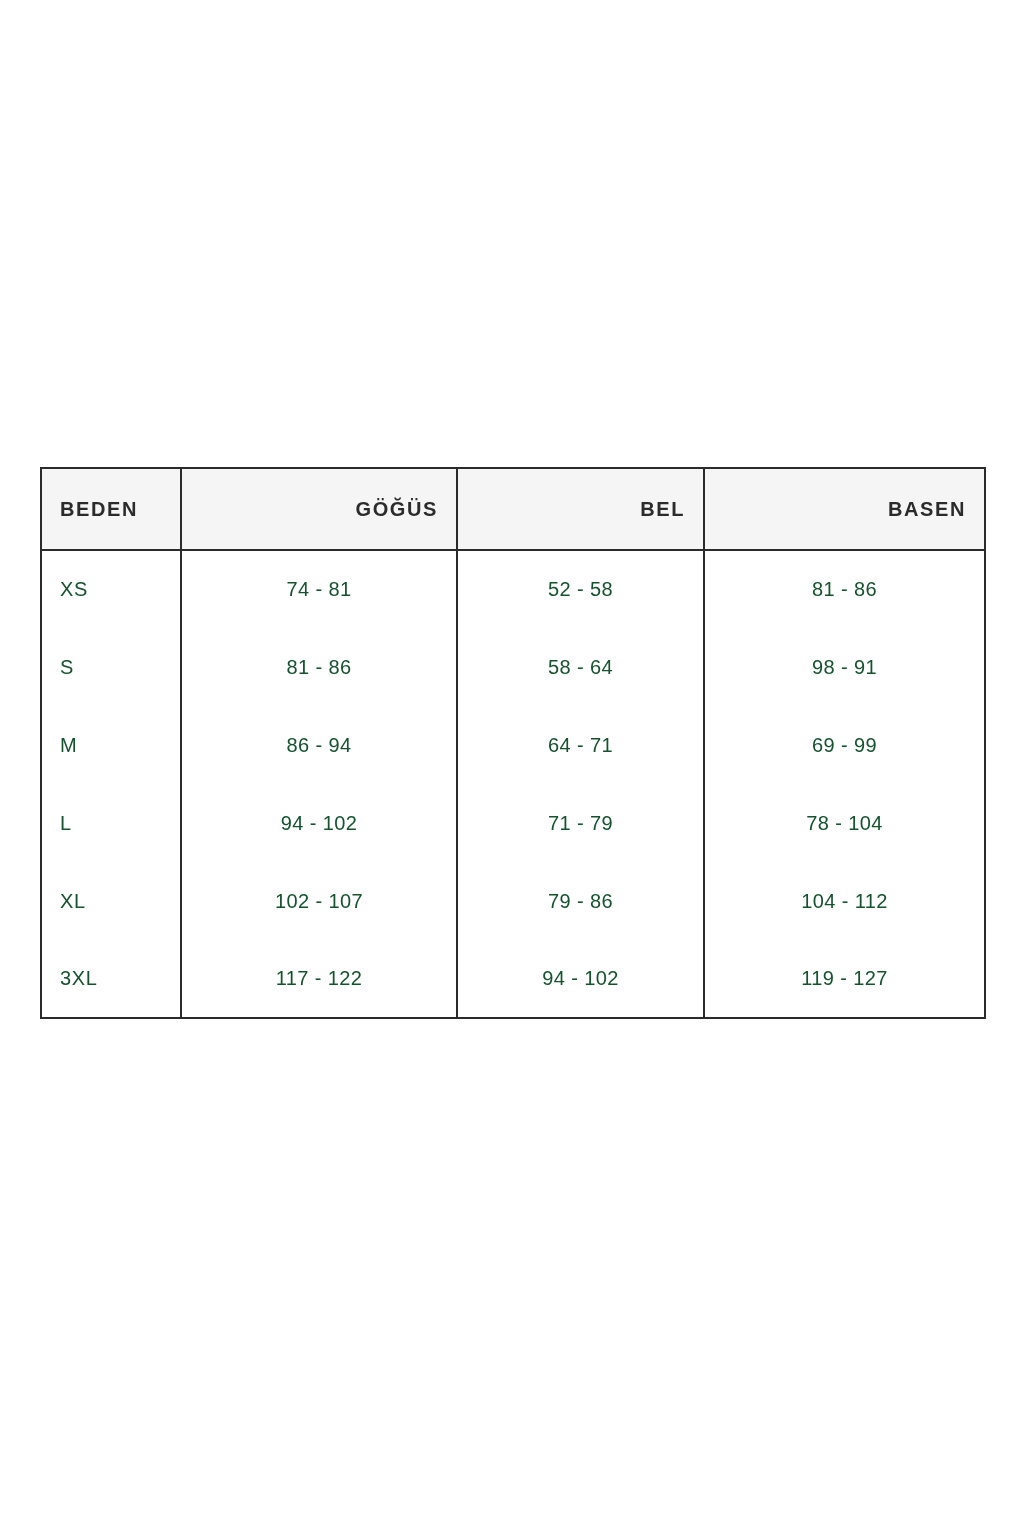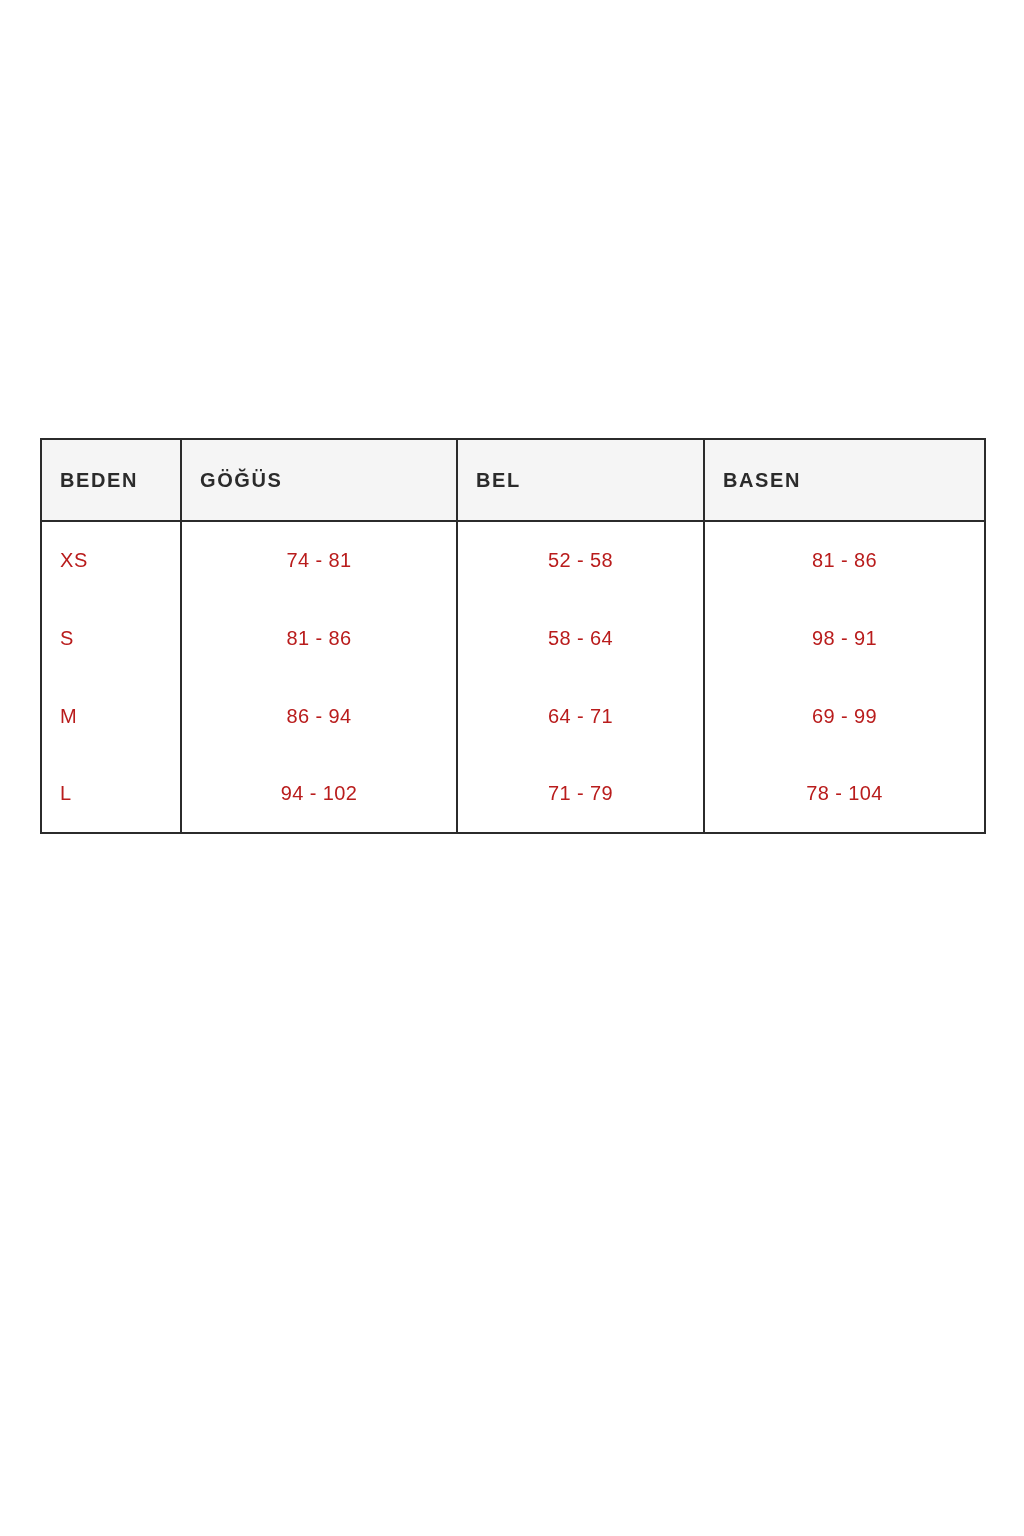--- a/index.html
+++ b/index.html
@@ -18,21 +18,21 @@
 
   .page {
     width: 1024px;
     height: 1536px;
     position: relative;
   }
 
   .size-table-wrap {
     position: absolute;
     left: 40px;
-    top: 438px;
+    top: 467px;
     width: 944px;
   }
 
   table.size-table {
     width: 944px;
     border-collapse: collapse;
     table-layout: fixed;
     border: 2px solid #2b2b2b;
     background: #ffffff;
   }
@@ -46,33 +46,33 @@
     background: #f5f5f5;
     font-size: 20px;
     font-weight: bold;
     letter-spacing: 1.6px;
     color: #2b2b2b;
     height: 82px;
     padding: 0 18px;
     border-right: 2px solid #2b2b2b;
     border-bottom: 2px solid #2b2b2b;
     box-sizing: border-box;
-    text-align: left;
+    text-align: right;
   }
   table.size-table thead th.col-beden {
     text-align: left;
   }
   table.size-table thead th:last-child {
     border-right: none;
     margin-left: 20px;
   }
 
   table.size-table tbody td {
     font-size: 20px;
-    color: #b91c1c;
+    color: #14532d;
     height: 78px;
     padding: 17px 18px;
     box-sizing: border-box;
     border-right: 2px solid #2b2b2b;
     text-align: center;
     letter-spacing: 0.4px;
     background: #ffffff;
   }
   table.size-table tbody td.cell-beden {
     text-align: left;
@@ -123,16 +123,28 @@
           <td>86 - 94</td>
           <td>64 - 71</td>
           <td>69 - 99</td>
         </tr>
         <tr>
           <td class="cell-beden">L</td>
           <td>94 - 102</td>
           <td>71 - 79</td>
           <td>78 - 104</td>
         </tr>
+        <tr>
+          <td class="cell-beden">XL</td>
+          <td>102 - 107</td>
+          <td>79 - 86</td>
+          <td>104 - 112</td>
+        </tr>
+        <tr>
+          <td class="cell-beden">3XL</td>
+          <td>117 - 122</td>
+          <td>94 - 102</td>
+          <td>119 - 127</td>
+        </tr>
       </tbody>
     </table>
   </div>
 </div>
 
 </body></html>

